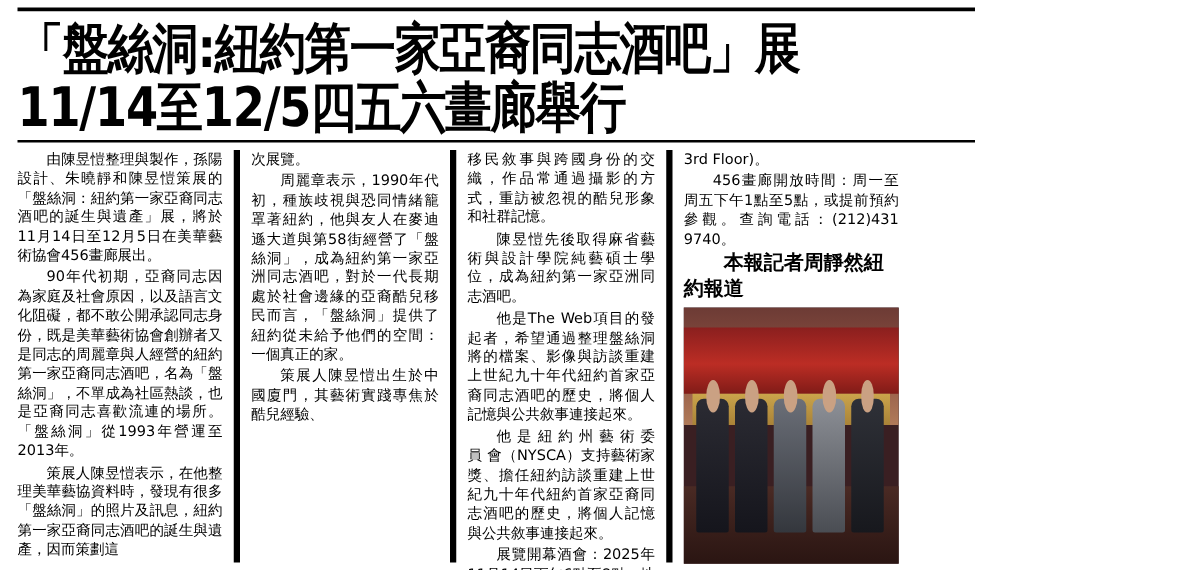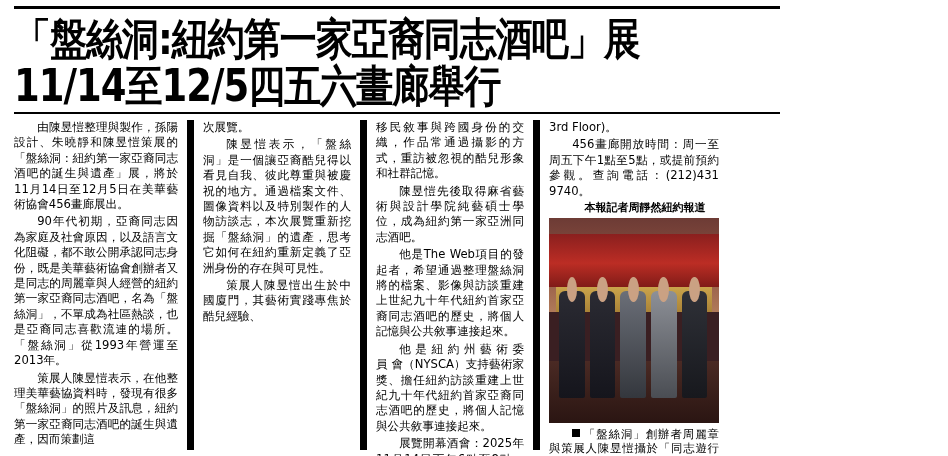--- a/index.html
+++ b/index.html
@@ -64,39 +64,39 @@
   .col {
     position: relative;
     width: 173px;
     padding-right: 9px;
     box-sizing: border-box;
     font-size: 11.6px;
     line-height: 1.33;
     text-align: justify;
   }
   .col + .col {
-    border-left: 7px solid #000000;
+    border-left: 5px solid #000000;
     padding-left: 9px;
   }
   .col.last {
     width: 186px;
     padding-right: 0;
   }
   .col p {
     margin: 0 0 2px 0;
     text-indent: 2em;
   }
   .col p.noindent {
     text-indent: 0;
   }
   .byline {
     font-weight: bold;
-    text-align: center;
+    text-align: left;
     margin: 4px 0 6px 0;
-    font-size: 11px;
+    font-size: 16px;
     text-indent: 0;
     font-family: Liberation Mono, monospace;
   }
   .photo {
     position: relative;
     width: 100%;
     height: 205px;
     margin: 2px 0 4px 0;
     overflow: hidden;
     background: #3a1f22;
@@ -183,21 +183,21 @@
   <div class="columns">
 
     <div class="col">
       <p>由陳昱愷整理與製作，孫陽設計、朱曉靜和陳昱愷策展的「盤絲洞：紐約第一家亞裔同志酒吧的誕生與遺產」展，將於11月14日至12月5日在美華藝術協會456畫廊展出。</p>
       <p>90年代初期，亞裔同志因為家庭及社會原因，以及語言文化阻礙，都不敢公開承認同志身份，既是美華藝術協會創辦者又是同志的周麗章與人經營的紐約第一家亞裔同志酒吧，名為「盤絲洞」，不單成為社區熱談，也是亞裔同志喜歡流連的場所。「盤絲洞」從1993年營運至2013年。</p>
       <p>策展人陳昱愷表示，在他整理美華藝協資料時，發現有很多「盤絲洞」的照片及訊息，紐約第一家亞裔同志酒吧的誕生與遺產，因而策劃這</p>
     </div>
 
     <div class="col">
       <p class="noindent">次展覽。</p>
-      <p>陳昱愷表示，「盤絲洞」是一個讓亞裔酷兒得以看見自我、彼此尊重與被慶祝的地方。通過檔案文件、圖像資料以及特別製作的人物訪談志，本次展覽重新挖掘「盤絲洞」的遺產，思考它如何在紐約重新定義了亞洲身份的存在與可見性。</p>
+      <p>周麗章表示，1990年代初，種族歧視與恐同情緒籠罩著紐約，他與友人在麥迪遜大道與第58街經營了「盤絲洞」，成為紐約第一家亞洲同志酒吧，對於一代長期處於社會邊緣的亞裔酷兒移民而言，「盤絲洞」提供了紐約從未給予他們的空間：一個真正的家。</p>
       <p>策展人陳昱愷出生於中國廈門，其藝術實踐專焦於酷兒經驗、</p>
     </div>
 
     <div class="col">
       <p class="noindent">移民敘事與跨國身份的交織，作品常通過攝影的方式，重訪被忽視的酷兒形象和社群記憶。</p>
       <p>陳昱愷先後取得麻省藝術與設計學院純藝碩士學位，成為紐約第一家亞洲同志酒吧。</p>
       <p>他是The Web項目的發起者，希望通過整理盤絲洞將的檔案、影像與訪談重建上世紀九十年代紐約首家亞裔同志酒吧的歷史，將個人記憶與公共敘事連接起來。</p>
       <p>他 是 紐 約 州 藝 術 委 員 會（NYSCA）支持藝術家獎、擔任紐約訪談重建上世紀九十年代紐約首家亞裔同志酒吧的歷史，將個人記憶與公共敘事連接起來。</p>
       <p>展覽開幕酒會：2025年11月14日下午6點至8點，地址：紐約市百老匯大道456號3樓(456 Broadway,</p>
     </div>

